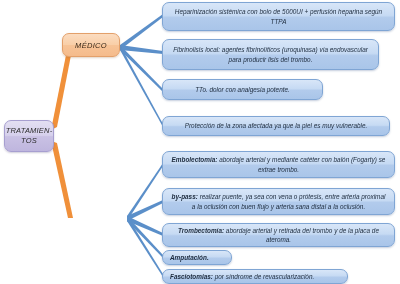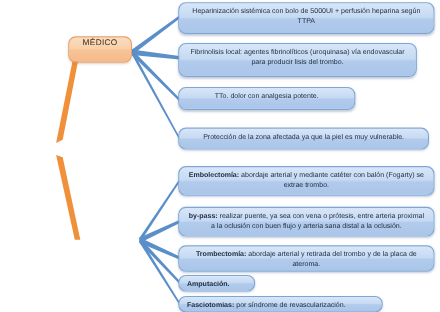--- a/index.html
+++ b/index.html
@@ -22,25 +22,26 @@
     width: 400px;
     height: 284px;
     pointer-events: none;
   }
 
   
   .node {
     position: absolute;
     box-sizing: border-box;
     display: flex;
-    align-items: flex-start;
+    align-items: center;
     justify-content: center;
     text-align: center;
     border-radius: 7px;
     z-index: 3;
+    font-style: italic;
   }
 
   
   .node--root {
     background: linear-gradient(to bottom, #e3dff2 0%, #d6d0ec 48%, #c9c1e4 52%, #bfb6de 100%);
     border: 1px solid #a79fd0;
     color: #2b2b2b;
     font-size: 7.5px;
     line-height: 1.35;
     letter-spacing: .2px;
@@ -87,20 +88,26 @@
     <polygon points="120,45 120,50 163,92 163,89" fill="#5b8fc9"></polygon>
     <polygon points="120,45 120,50 163,127 163,124" fill="#5b8fc9"></polygon>
 
     <polygon points="127,216 127,221 163,166 163,163" fill="#5b8fc9"></polygon>
     <polygon points="127,216 127,221 163,203 163,200" fill="#5b8fc9"></polygon>
     <polygon points="127,216 127,221 163,236 163,233" fill="#5b8fc9"></polygon>
     <polygon points="127,216 127,221 163,258 163,255" fill="#5b8fc9"></polygon>
     <polygon points="127,216 127,221 163,277 163,274" fill="#5b8fc9"></polygon>
   </svg>
 
+  <div class="node node--root" style="left:4px; top:120px; width:50px; height:32px;">
+    <span>
+      <span>TRATAMIEN-</span><br>
+      <span>TOS</span>
+    </span>
+  </div>
 
   <div class="node node--branch" style="left:62px; top:33px; width:58px; height:24px;">
     <span>MÉDICO</span>
   </div>
 
 
   <div class="node node--leaf" style="left:162px; top:2px; width:233px; height:29px;">
     <span class="txt">Heparinización sistémica con bolo de 5000UI + perfusión heparina según TTPA</span>
   </div>
 

